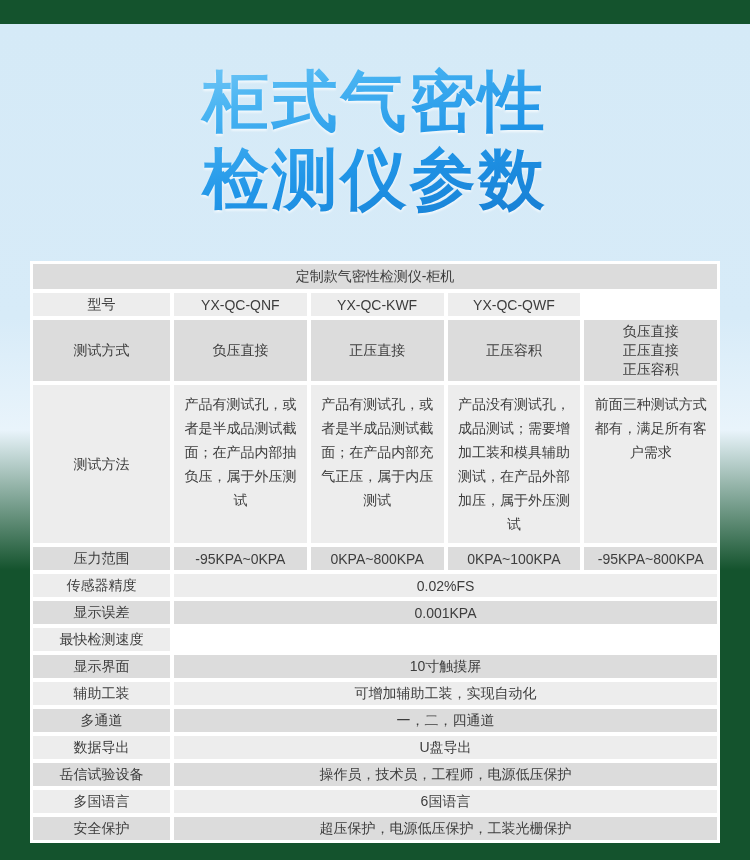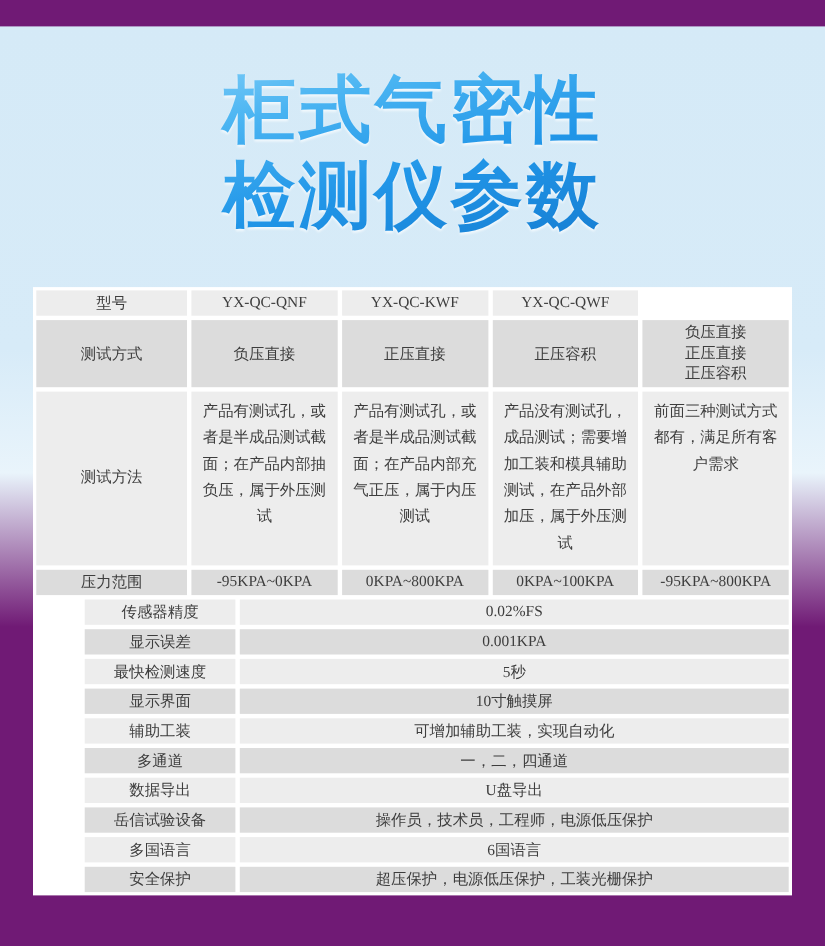--- a/index.html
+++ b/index.html
@@ -1,18 +1,18 @@
 <!DOCTYPE html>
 <html><head>
 <meta charset="utf-8">
 <style>
   * { margin:0; padding:0; box-sizing:border-box; }
   html,body { width:750px; height:860px; background:#ffffff; overflow:hidden;
     font-family:"Liberation Sans","DejaVu Sans",sans-serif; }
-  .stage { position:relative; width:750px; height:860px; background:#701a75;font-family:Liberation Serif, serif; }
+  .stage { position:relative; width:750px; height:860px; background:#14532d; }
 
   
   .bg-blue { position:absolute; left:0; top:24px; width:750px; height:700px;
     background:linear-gradient(180deg,#d5eaf7 0%,#d7ebf8 42%,#e9f4fb 58%,rgba(255,255,255,0) 78%); }
 
   
   .title { position:absolute; left:0; top:62px; width:750px; text-align:center;
     font-size:66px; font-weight:800; letter-spacing:3px; line-height:78px;
     background:linear-gradient(165deg,#9fdcfb 0%,#49b4f2 30%,#2196e8 55%,#1172c8 100%);
     -webkit-background-clip:text; background-clip:text; color:transparent;
@@ -24,21 +24,21 @@
   .wm1 { left:148px; top:452px; font-size:25px; letter-spacing:7px; }
   .wm2 { left:452px; top:680px; font-size:30px; letter-spacing:9px; }
 
   
   .table-wrap { position:absolute; left:30px; top:261px; width:690px;
     background:#ffffff; padding:3px; display:flex; flex-direction:column; gap:4px;
     font-size:14px; color:#3d3d3d; }
   .t-header { height:25px; display:flex; align-items:center; justify-content:center; }
   .row { display:grid; gap:4px; }
   .r4 { grid-template-columns:137px 1fr 1fr 1fr 1fr; }
-  .rs { grid-template-columns:137px 1fr;margin-left:44px; }
+  .rs { grid-template-columns:137px 1fr; }
   .cell { display:flex; align-items:center; justify-content:center; text-align:center; }
   .dark > .cell, .t-header.dark { background:#dcdcdc; }
   .light > .cell, .t-header.light { background:#ededed; }
   .h25 .cell { height:23px; }
   .row-mode { min-height:56px; }
   .row-mode .multiline { white-space:pre-line; line-height:19px; padding:2px 0; }
   .row-method .cell { align-items:flex-start; justify-content:flex-start;
     text-align:center; padding:7px 9px; line-height:24px; min-height:118px; }
   .row-method .cell.label { align-items:center; justify-content:center; text-align:left; padding:16px; }
 </style>
@@ -51,20 +51,21 @@
   <div class="title">
     <div>柜式气密性</div>
     <div>检测仪参数</div>
   </div>
 
   <span class="wm wm1">岳信试验设备</span>
   <span class="wm wm2">岳信试验设备</span>
 
   <div class="table-wrap">
 
+    <div class="t-header dark">定制款气密性检测仪-柜机</div>
 
     <div class="row r4 h25 light">
       <div class="cell label">型号</div>
       <div class="cell">YX-QC-QNF</div>
       <div class="cell">YX-QC-KWF</div>
       <div class="cell">YX-QC-QWF</div>
     </div>
 
     <div class="row r4 row-mode dark">
       <div class="cell label">测试方式</div>
@@ -97,21 +98,20 @@
       <div class="cell">0.02%FS</div>
     </div>
 
     <div class="row rs h25 dark">
       <div class="cell label">显示误差</div>
       <div class="cell">0.001KPA</div>
     </div>
 
     <div class="row rs h25 light">
       <div class="cell label">最快检测速度</div>
-      <div class="cell">5秒</div>
     </div>
 
     <div class="row rs h25 dark">
       <div class="cell label">显示界面</div>
       <div class="cell">10寸触摸屏</div>
     </div>
 
     <div class="row rs h25 light">
       <div class="cell label">辅助工装</div>
       <div class="cell">可增加辅助工装，实现自动化</div>

